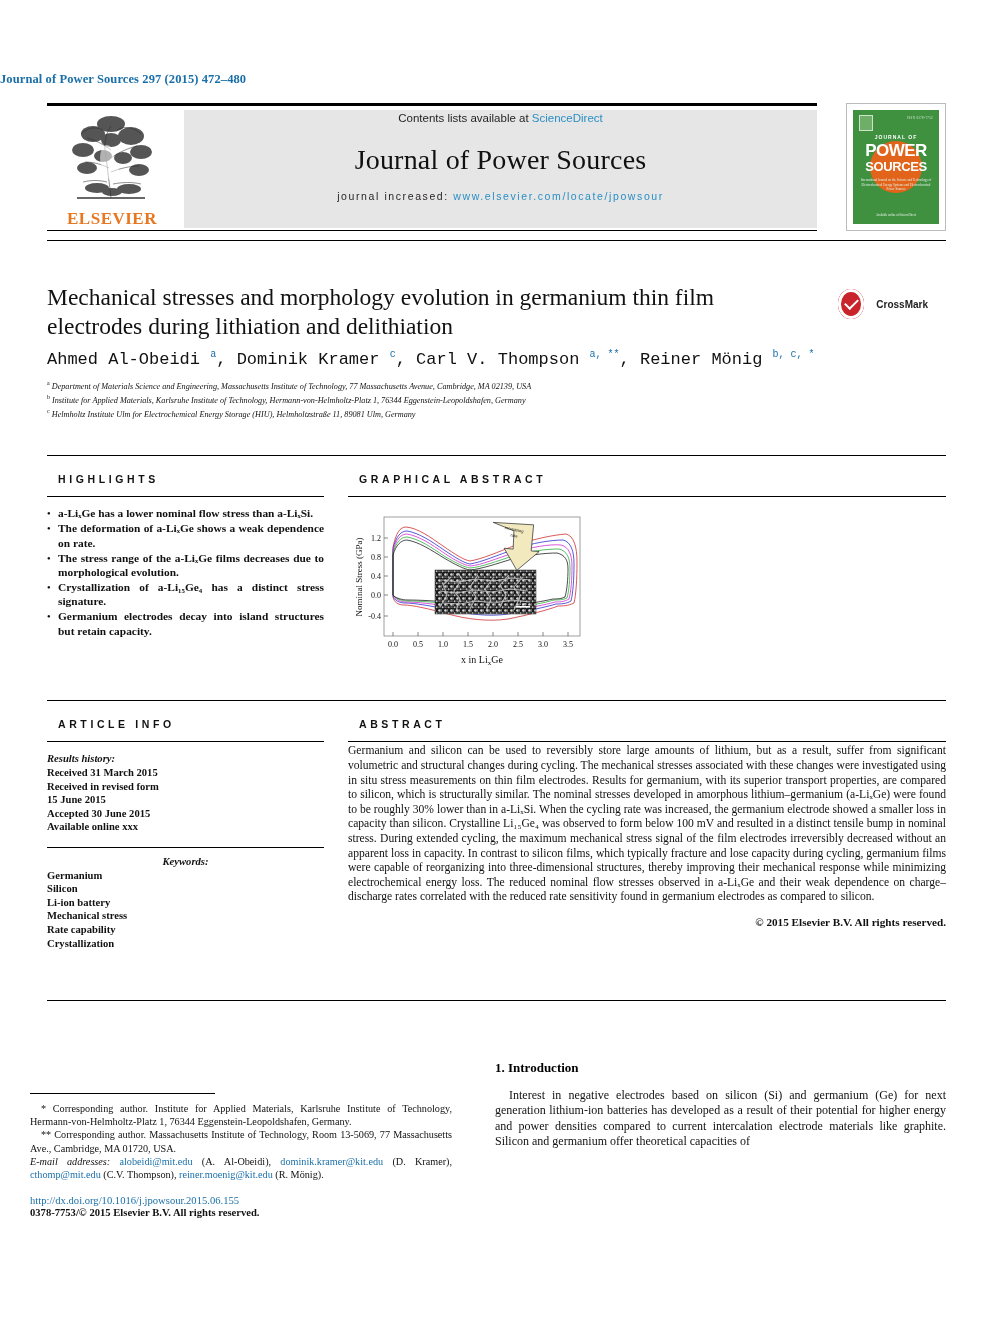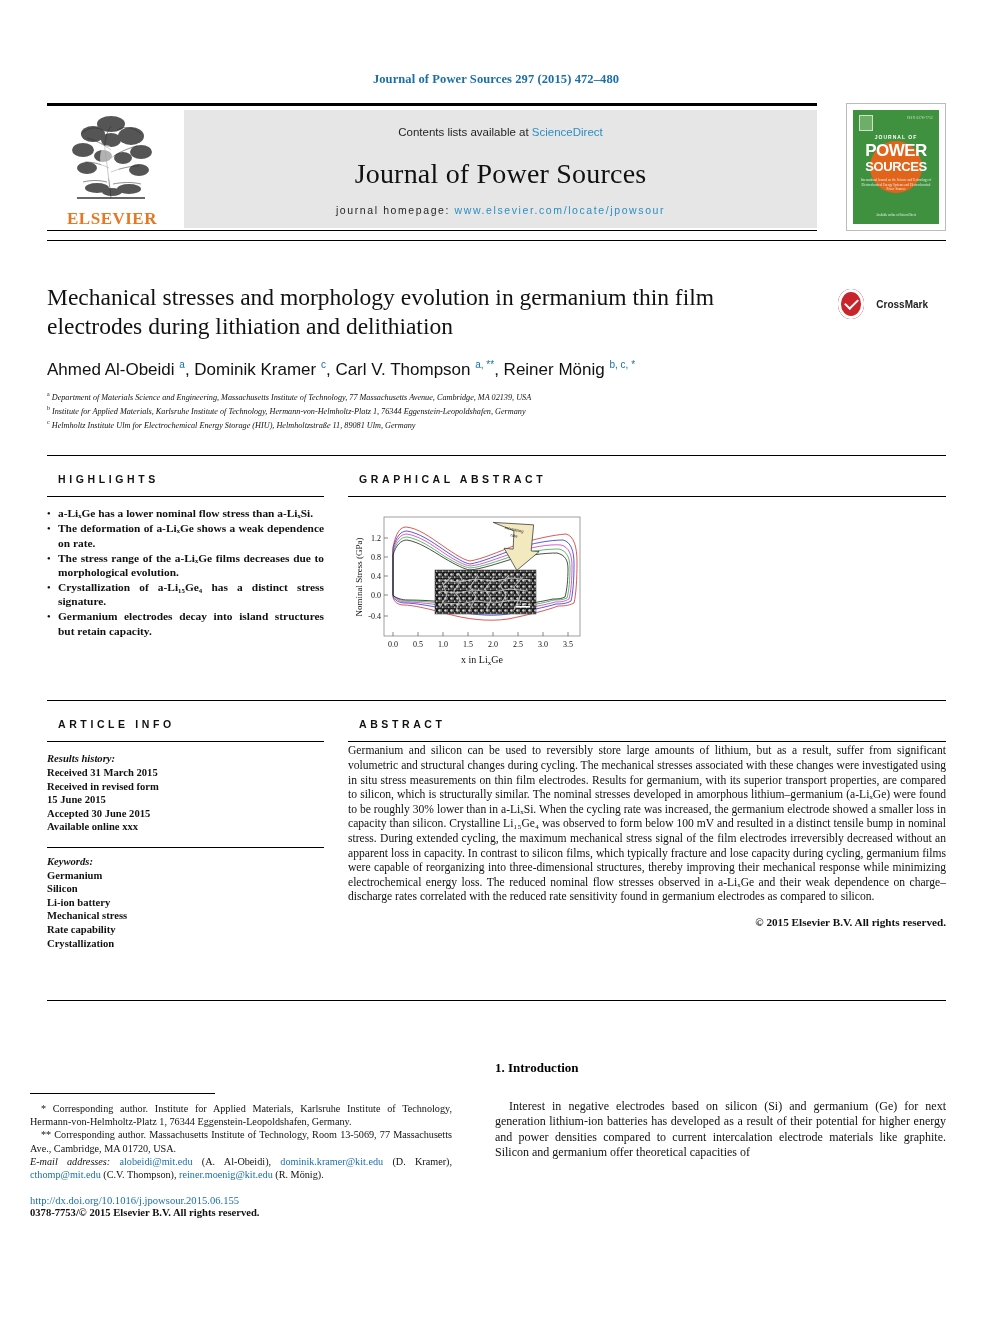--- a/index.html
+++ b/index.html
@@ -11,21 +11,21 @@
     font-family: "Liberation Serif", serif;
     color: #000;
     position: relative;
     overflow: hidden;
   }
   .page { position:absolute; inset:0; }
 
   
   .runhead {
     position:absolute; top:72px; left:0; width:992px;
-    text-align:center;
+    text-align:left;
     font-family:"Liberation Serif", serif;
     font-size:12.5px; font-weight:bold; color:#1a6fa8;
     letter-spacing:0.1px;
   }
 
   
   .masthead {
     position:absolute; left:47px; top:103px; width:899px; height:128px;
   }
   .mast-rule-top {
@@ -39,21 +39,21 @@
     position:absolute; bottom:1px; left:0; width:130px; text-align:center;
     font-family:"Liberation Serif", serif;
     font-size:17px; font-weight:bold; color:#E87722; letter-spacing:0.5px;
   }
   .mast-grey {
     position:absolute; left:137px; top:7px; width:633px; height:118px;
     background:#e6e6e6;
     text-align:center;
   }
   .contents-line {
-    padding-top:16px;
+    padding-top:2px;
     font-family:"Liberation Sans", sans-serif;
     font-size:11.5px; color:#231f20;
   }
   .contents-line .sd { color:#2a8fc4; }
   .journal-name {
     margin-top:20px;
     font-family:"Liberation Serif", serif;
     font-size:28px; color:#111; letter-spacing:0.2px;
   }
   .homepage-line {
@@ -132,22 +132,22 @@
     content:"";
     width:11px; height:6px;
     border-left:2.6px solid #fff; border-bottom:2.6px solid #fff;
     transform:rotate(-45deg) translate(1px,-1px);
   }
   .cm-text {
     font-family:"Liberation Sans", sans-serif;
     font-size:10px; font-weight:bold; color:#222;
   }
   .authors {
-    margin-top:18px;
-    font-family:Liberation Sans, sans-serif;
+    margin-top:8px;
+    font-family:Liberation Mono, monospace;
     font-size:17px; color:#111;
   }
   .authors sup { color:#1a6fa8; font-size:10px; }
   .affils { margin-top:9px; }
   .affil {
     font-family:"Liberation Serif", serif;
     font-style:italic; font-size:8.2px; line-height:11.2px; color:#111;
   }
   .affil sup { font-style:normal; font-size:6px; }
 
@@ -187,21 +187,21 @@
     font-family:"Liberation Serif", serif;
     font-size:10.6px; line-height:13.6px; font-weight:bold; color:#111;
   }
   .hist .it { font-style:italic; }
   .kwrule { height:1px; background:#000; margin-top:13px; }
   .keywords {
     margin-top:7px;
     font-family:"Liberation Serif", serif;
     font-size:10.6px; line-height:13.6px; font-weight:bold; color:#111;
   }
-  .keywords .it { font-style:italic; }
+  .keywords .it { font-style:italic;text-align:center; }
 
   .abstract {
     margin-top:2px;
     font-family:"Liberation Serif", serif;
     font-size:11.6px; line-height:14.6px; color:#111;
     text-align:justify;
   }
   .copyright {
     margin-top:11px; text-align:right;
     font-family:"Liberation Serif", serif;
@@ -229,21 +229,21 @@
     font-family:"Liberation Serif", serif;
     font-size:10.6px; font-weight:bold; color:#111; margin-top:1px;
   }
   .foot-rule { width:185px; height:1px; background:#000; margin-bottom:8px; }
 
   .sec-title {
     font-family:"Liberation Serif", serif;
     font-size:13px; font-weight:bold; color:#000000;
   }
   .body-para {
-    margin-top:23px;
+    margin-top:12px;
     font-family:"Liberation Serif", serif;
     font-size:12px; line-height:15.4px; color:#111;
     text-align:justify; text-indent:14px;
   }
 </style>
 </head>
 <body>
 
 <div class="page">
 
@@ -288,21 +288,21 @@
       </svg>
       <div class="elsevier-word">ELSEVIER</div>
     </div>
 
     <div class="mast-grey">
       <div class="contents-line">
         <span>Contents lists available at </span><span class="sd">ScienceDirect</span>
       </div>
       <div class="journal-name">Journal of Power Sources</div>
       <div class="homepage-line">
-        <span>journal homepage: </span><span class="url">www.elsevier.com/locate/jpowsour</span>
+        <span>journal increased: </span><span class="url">www.elsevier.com/locate/jpowsour</span>
       </div>
     </div>
 
     <div class="cover">
       <div class="cover-inner">
         <div class="cover-top-left"></div>
         <div class="cover-top-right">ISSN 0378-7753</div>
         <div class="cover-jof">JOURNAL OF</div>
         <div class="cover-circle"></div>
         <div class="cover-power">POWER</div>

